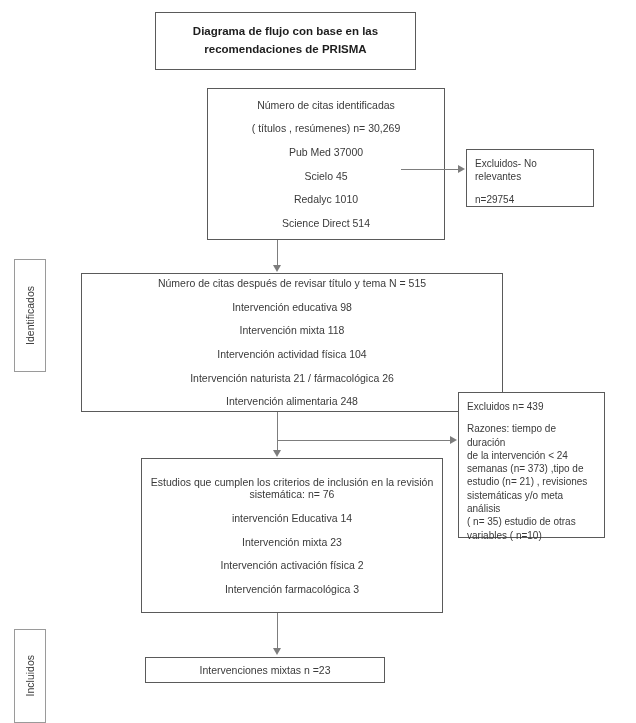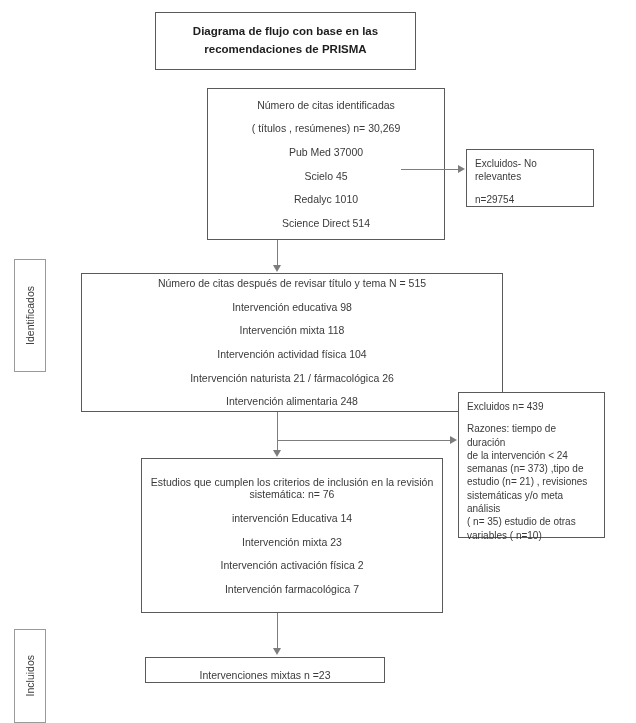--- a/index.html
+++ b/index.html
@@ -162,23 +162,23 @@
     <span class="line">sistemáticas y/o meta análisis</span>
     <span class="line">( n= 35) estudio de otras</span>
     <span class="line">variables ( n=10)</span>
   </div>
 
   <div class="box stack" style="left:134px; top:458px; width:302px; height:155px;margin-left:7px;">
     <span class="line">Estudios que cumplen los criterios de inclusión en la revisión sistemática: n= 76</span>
     <span class="line">intervención Educativa 14</span>
     <span class="line">Intervención mixta 23</span>
     <span class="line">Intervención activación física 2</span>
-    <span class="line">Intervención farmacológica 7</span>
+    <span class="line">Intervención farmacológica 3</span>
   </div>
 
   <div class="vline" style="left:277px; top:613px; height:37px;"></div>
   <div class="arrow-down" style="left:272.5px; top:648px;"></div>
 
-  <div class="box stack" style="left:145px; top:657px; width:240px; height:26px;justify-content:flex-end;">
+  <div class="box stack" style="left:145px; top:657px; width:240px; height:26px;">
     <span class="line" style="padding:0 6px;">Intervenciones mixtas n =23</span>
   </div>
 
 </div>
 
 </body></html>

